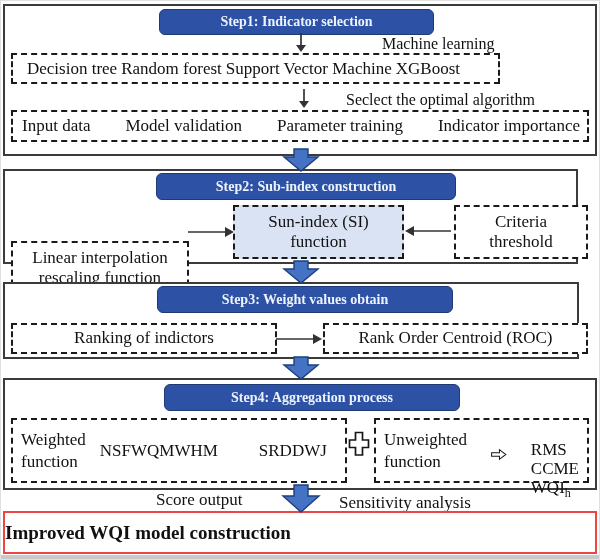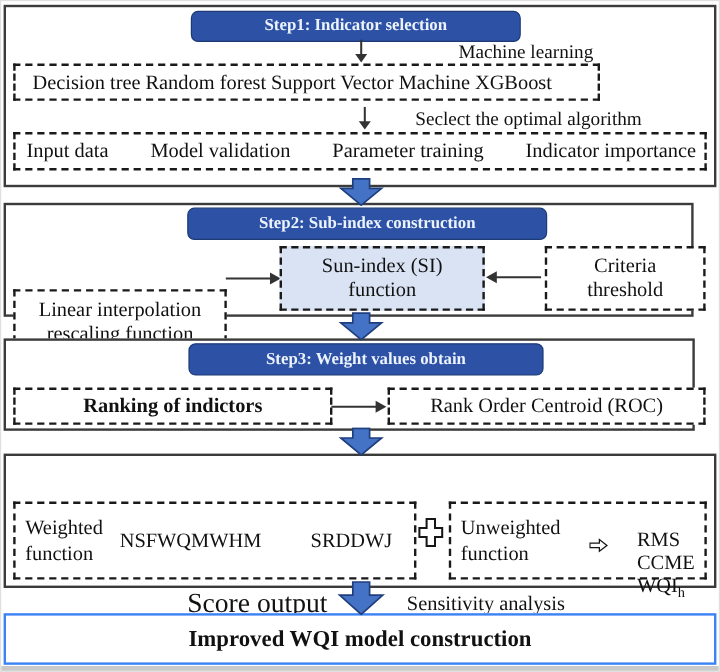--- a/index.html
+++ b/index.html
@@ -29,22 +29,22 @@
   .hollow path { fill:#ffffff; stroke:#161616; stroke-width:1.7; stroke-linejoin:miter; }
   .thin line { stroke:#333; stroke-width:1.7; }
   .thin polygon { fill:#333; }
   .wbox { padding:0 8px; }
   .side-label { font-size:17px; line-height:1.25; text-align:left; }
   .methods { flex:1; display:flex; flex-direction:row; gap:7px; }
   .mrow { display:flex; justify-content:space-around; font-size:17px; }
   .mrow.r2 { padding:0 34px; }
   .umethods { display:flex; flex-direction:column; font-size:17px; line-height:1.13; margin-left:12px;margin-top:40px; }
   .final-box {
-    position:absolute; border:2px solid #3b82f6; box-sizing:border-box; background:#fff;
-    display:flex; align-items:center; justify-content:center;
+    position:absolute; border:2px solid #ef4444; box-sizing:border-box; background:#fff;
+    display:flex; align-items:center; justify-content:flex-start;
   }
   .final-title { font-weight:bold; font-size:19px; }
   .page-edge { position:absolute; left:0; right:0; top:554px; height:6px; background:#c9c9c9; }
   sub { font-size:12px; }
 </style>
 </head>
 <body>
 
 <div class="stage">
 
@@ -118,39 +118,42 @@
 
   <svg class="big-arrow abs" style="left:281px; top:259px; z-index:10;" width="38" height="24" viewBox="0 0 38 24">
     <path d="M12 1 H26 V9 H36 L19 23 L2 9 H12 Z"></path>
   </svg>
 
   <div class="panel" style="left:2px; top:281px; width:576px; height:77px;">
     <div class="step-header" style="left:152px; top:2px; width:296px; height:27px;">
       <span>Step3: Weight values obtain</span>
     </div>
 
-    <div class="dashed centered" style="left:6px; top:39px; width:266px; height:31px;font-weight:bold;">
+    <div class="dashed centered" style="left:6px; top:39px; width:266px; height:31px;">
       <span class="boxtext">Ranking of indictors</span>
     </div>
 
     <svg class="thin abs" style="left:271px; top:47px;" width="48" height="16">
       <line x1="0" y1="8" x2="38" y2="8"></line>
         <polygon points="37,3 37,13 46,8"></polygon>
     </svg>
 
     <div class="dashed centered" style="left:318px; top:39px; width:265px; height:31px;">
       <span class="boxtext">Rank Order Centroid (ROC)</span>
     </div>
   </div>
 
   <svg class="big-arrow abs" style="left:281px; top:355px; z-index:10;" width="38" height="24" viewBox="0 0 38 24">
     <path d="M12 1 H26 V9 H36 L19 23 L2 9 H12 Z"></path>
   </svg>
 
   <div class="panel" style="left:2px; top:377px; width:594px; height:112px;">
+    <div class="step-header" style="left:159px; top:4px; width:296px; height:27px;">
+      <span>Step4: Aggregation process</span>
+    </div>
 
     <div class="dashed wbox" style="left:6px; top:38px; width:336px; height:65px;">
       <span class="side-label" style="max-width:78px;">Weighted function</span>
       <svg class="hollow" style="margin:8px 6px 0 8px;" width="26" height="21" viewBox="0 0 26 21">
         <path d="M1 7.5 H14 V2.5 L24.5 10.5 L14 18.5 V13.5 H1 Z"></path>
       </svg>
       <div class="methods">
         <div class="mrow r1">
           <span>NSF</span>
           <span>WQM</span>
@@ -173,21 +176,21 @@
         <path d="M1 7.5 H14 V2.5 L24.5 10.5 L14 18.5 V13.5 H1 Z"></path>
       </svg>
       <div class="umethods">
         <span>RMS</span>
         <span>CCME</span>
         <span><span>WQI</span><sub>h</sub></span>
       </div>
     </div>
   </div>
 
-  <span class="label" style="left:155px; top:489px; font-size:23px;">Score output</span>
+  <span class="label" style="left:155px; top:489px; font-size:17px;">Score output</span>
   <svg class="big-arrow abs" style="left:280px; top:483px; z-index:10;" width="40" height="29" viewBox="0 0 40 29">
     <path d="M13 1 H27 V12 H38 L20 28 L2 12 H13 Z"></path>
   </svg>
   <span class="label" style="left:338px; top:492px; font-size:17px;">Sensitivity analysis</span>
 
   <div class="final-box" style="left:2px; top:510px; width:594px; height:43px;">
     <span class="final-title">Improved WQI model construction</span>
   </div>
 
   <div class="page-edge"></div>

